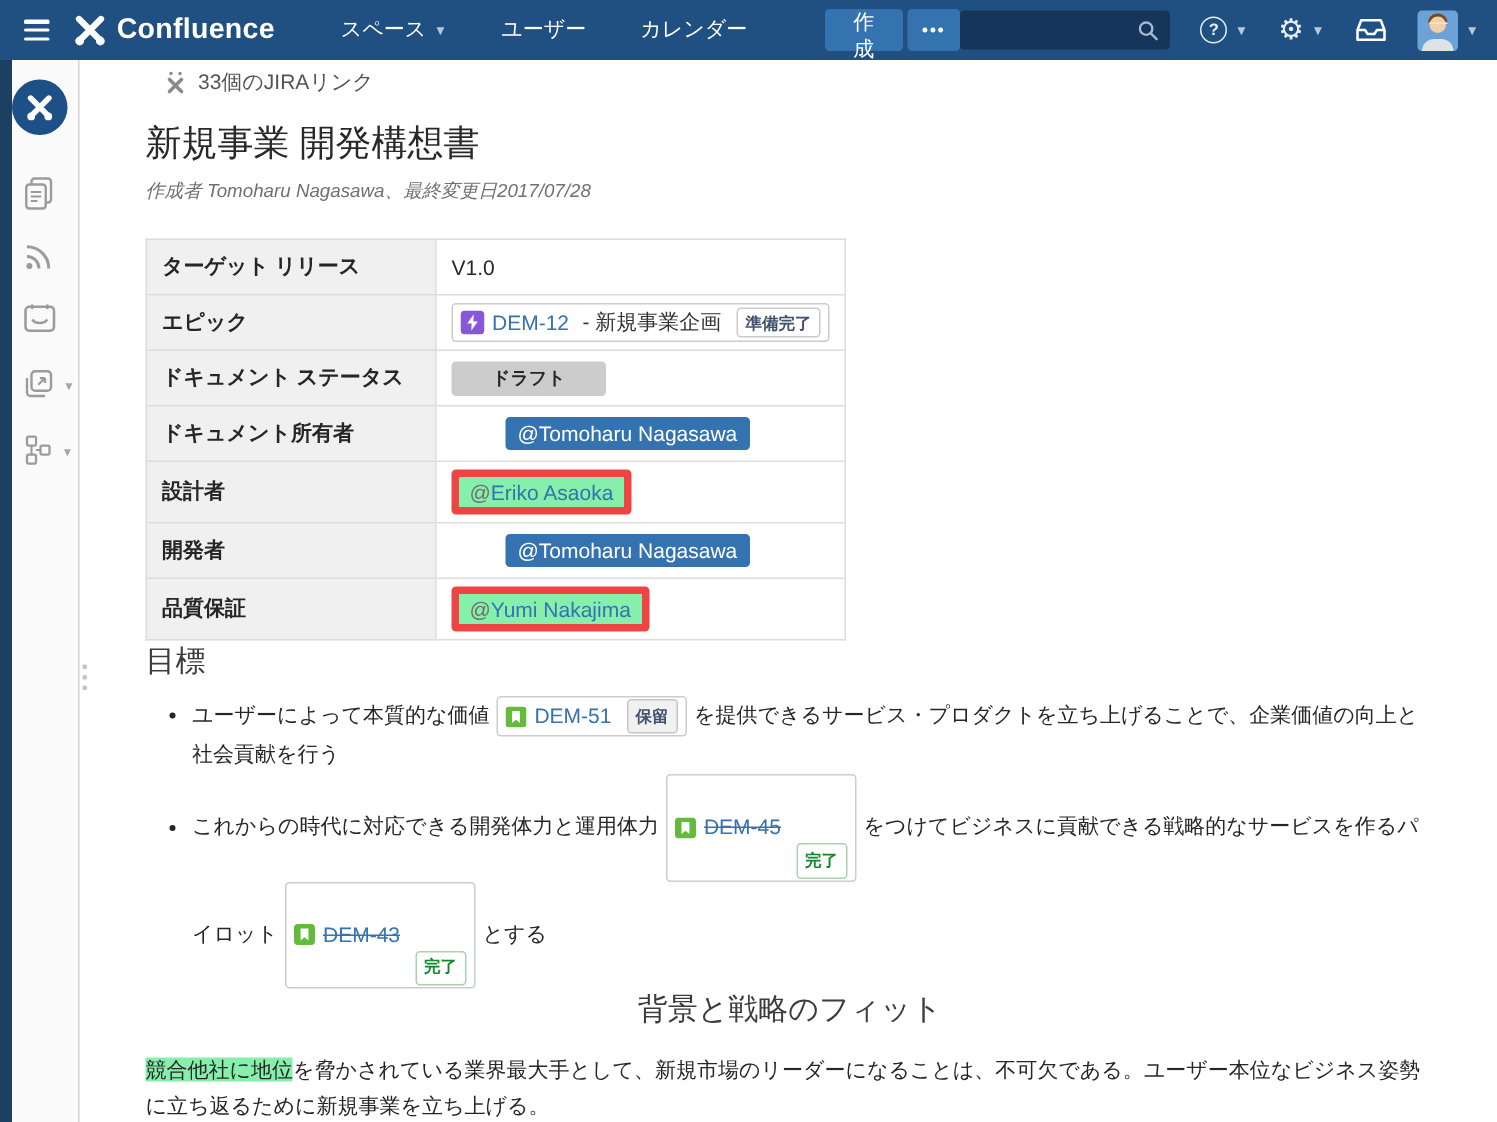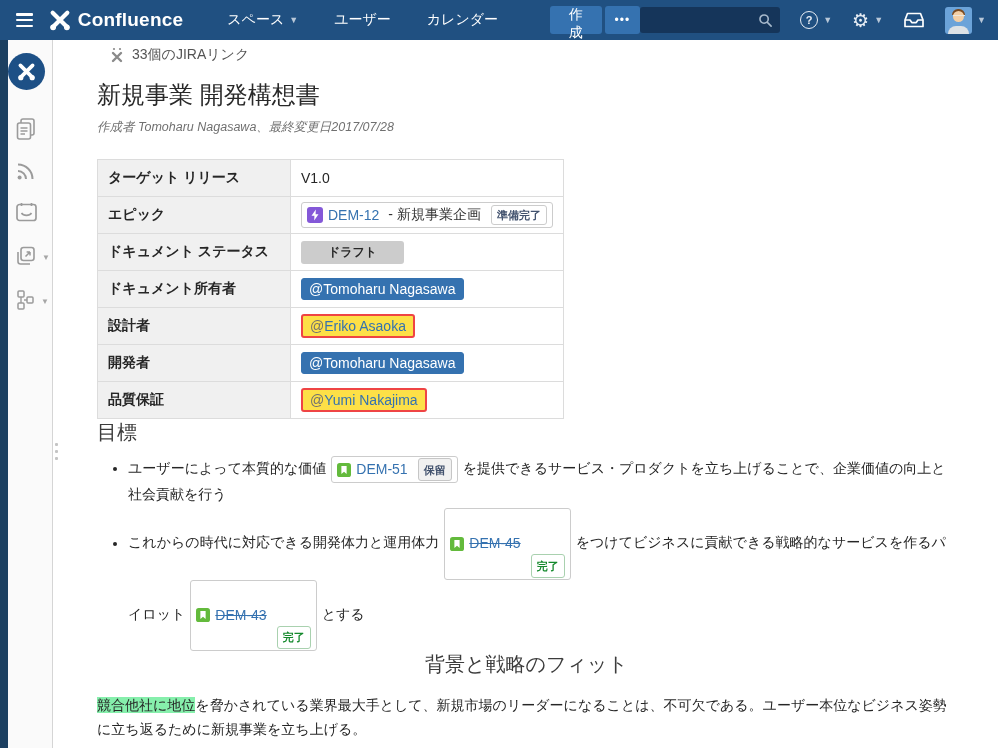--- a/index.html
+++ b/index.html
@@ -90,22 +90,22 @@
   .jira-summary { color:#333; margin-left:4px; white-space:nowrap; }
   .lozenge {
     display:inline-block; font-size:11px; font-weight:bold; border-radius:3px;
     padding:1.5px 5px; margin-left:5px; white-space:nowrap;
   }
   .loz-outline { background:#fff; border:1px solid #ccc; color:#42526e; }
   .loz-hold { background:#f1f1f1; border:1px solid #c6c6c6; color:#42526e; }
   .loz-done { background:#fff; border:1px solid #a9d1af; color:#14892c;margin-top:44px; }
   .loz-draft { background:#ccc; color:#262626; font-size:12px; padding:3px 27px; margin-left:0; }
   .mention { display:inline-block; border-radius:3px; padding:2px 7px; font-size:14px; cursor:pointer; }
-  .mention.filled { background:#3572b0; border:1px solid #3572b0; color:#fff; }
-  .mention.outline { background:#fde047; border:2px solid #ef4444; }
+  .mention.filled { background:#3572b0; border:1px solid #3572b0; color:#fff;margin-left:36px; }
+  .mention.outline { background:#86efac; border:5px solid #ef4444; }
   .mention.outline .at { color:#707070; }
   .mention.outline .nm { color:#3572b0; }
   
   h2.sec { font-size:20px; font-weight:400; color:#3c3c3c; margin:0; }
   .goals-heading { margin-top:38px; }
   .bg-heading { margin-top:57px;text-align:center; }
   ul.goals { margin:10px 0 0; padding-left:31px; line-height:1.66; font-size:14px; color:#262626; }
   ul.goals li { margin-top:2px; }
   .inline-jira { margin:0 5px; padding:1px 5px; }
   .issue-ic { display:inline-flex; }

